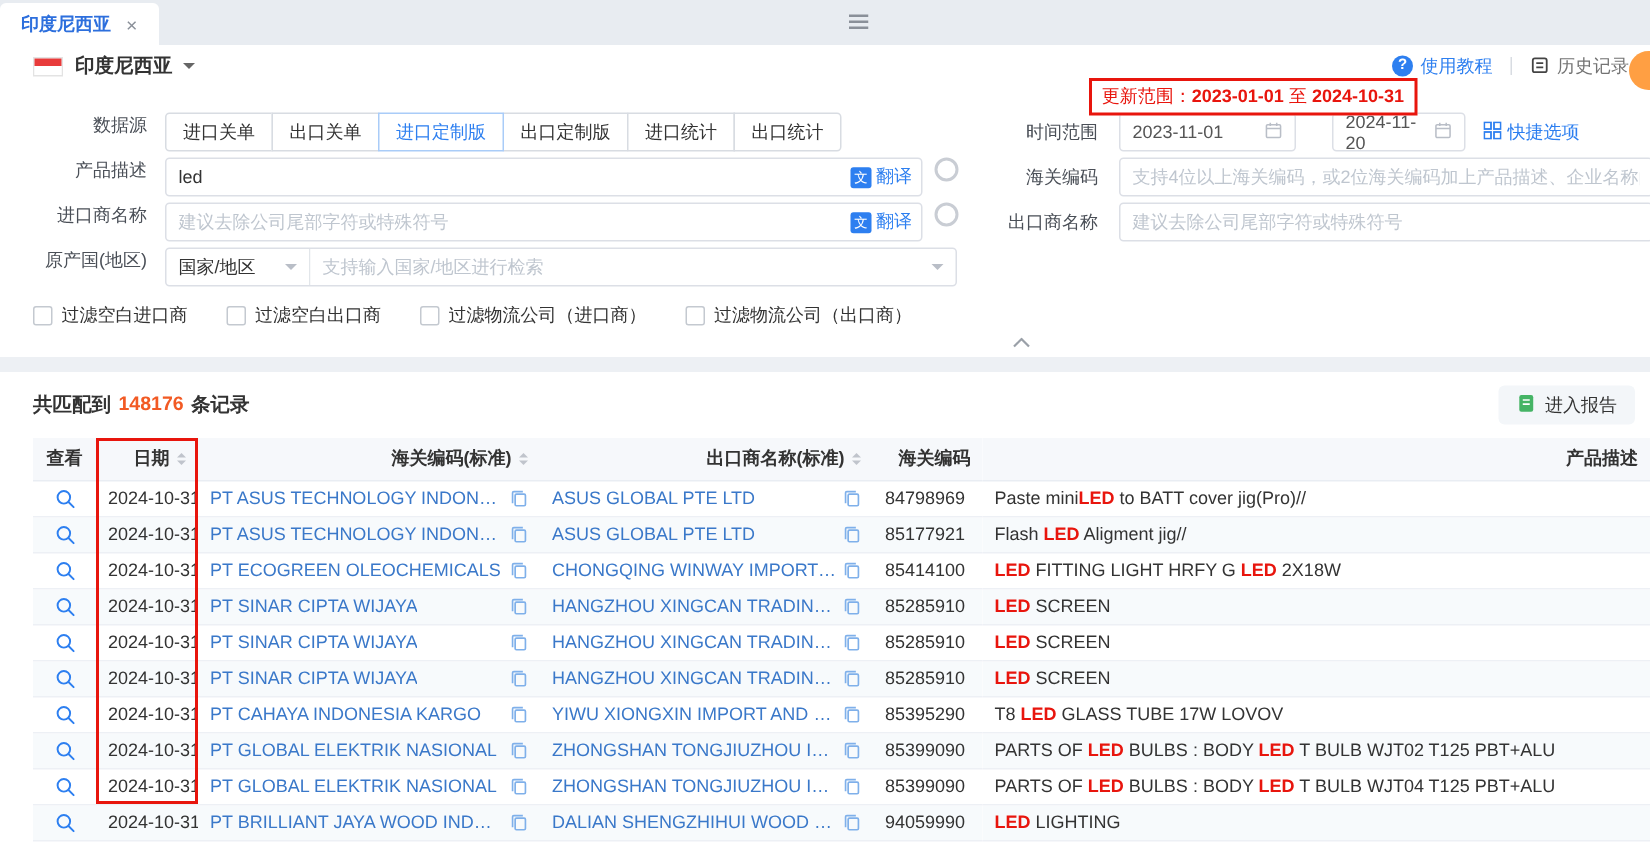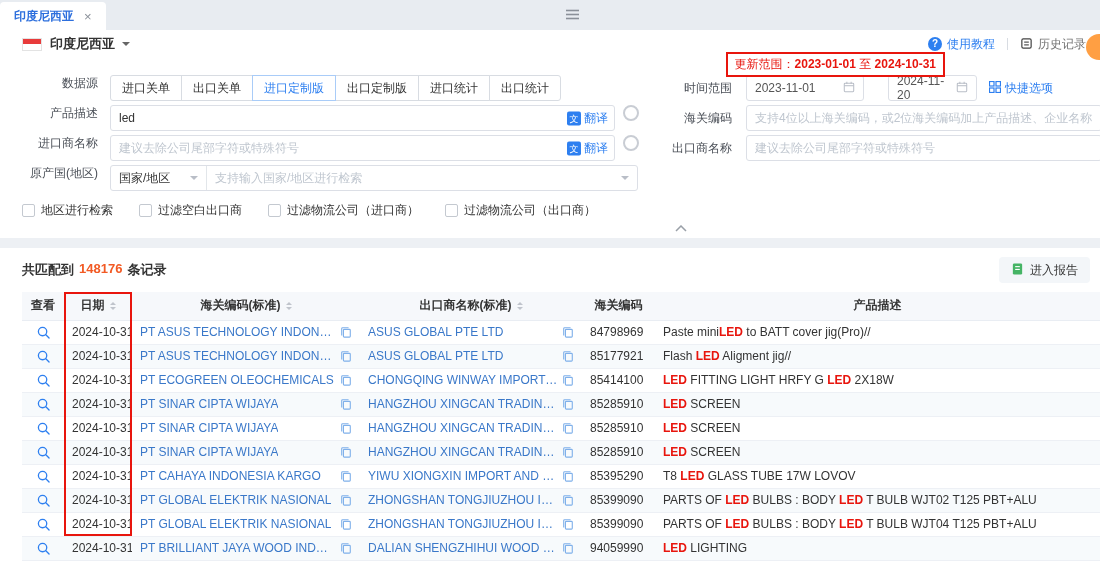--- a/index.html
+++ b/index.html
@@ -61,21 +61,21 @@
   .handle{position:absolute;left:662px;top:3px;width:38px;text-align:center;cursor:pointer}
   .band{height:10px;background:#edf0f4}
   
   .rhead{height:44px;display:flex;align-items:center;padding:0 10px 0 22px}
   .matched{font-weight:bold;font-size:13px;display:flex;align-items:flex-start;gap:5px}
   .count{color:#f25a24}
   .report{margin-left:auto;display:flex;align-items:center;gap:6px;background:#f3f6f9;border-radius:4px;height:26px;padding:0 12px;cursor:pointer;color:#333}
   .table-wrap{position:relative;margin-left:22px;width:calc(100% - 22px)}
   table{table-layout:fixed;width:100%;border-collapse:collapse}
   .col-view{width:42px}.col-date{width:68px}.col-importer{width:228px}.col-exporter{width:222px}.col-hs{width:73px}
-  th{text-align:center;font-weight:bold;background:#f6f8fb;height:28px;padding:0 8px;border-bottom:1px solid #e9edf3;color:#333;white-space:nowrap;overflow:hidden}
+  th{text-align:right;font-weight:bold;background:#f6f8fb;height:28px;padding:0 8px;border-bottom:1px solid #e9edf3;color:#333;white-space:nowrap;overflow:hidden}
   th:first-child{text-align:center}
   td{height:24px;padding:0 8px;border-bottom:1px solid #edf0f5;white-space:nowrap;overflow:hidden;background:#fff}
   tbody tr:nth-child(even) td{background:#f7fafc}
   td.c-view{text-align:center}
   .viewbtn{display:inline-flex;cursor:pointer;vertical-align:middle}
   .cellflex{display:flex;align-items:center;justify-content:space-between;gap:4px;overflow:hidden}
   .complink{color:#3a78c9;overflow:hidden;text-overflow:ellipsis;white-space:nowrap;cursor:pointer}
   .copybtn{flex:none;display:inline-flex;cursor:pointer}
   .hl{color:#e8150d;font-weight:bold}
   .caret{display:inline-flex;flex-direction:column;margin-left:5px;vertical-align:middle;cursor:pointer}
@@ -227,21 +227,21 @@
         <span class="endchev">
             <span class="smallchev"></span>
           </span>
       </div>
     </div>
   </div>
 
   <div class="cbrow">
       <label class="cb">
         <span class="cbbox"></span>
-        <span>地区进行检索</span>
+        <span>过滤空白进口商</span>
       </label>
       <label class="cb">
         <span class="cbbox"></span>
         <span>过滤空白出口商</span>
       </label>
       <label class="cb">
         <span class="cbbox"></span>
         <span>过滤物流公司（进口商）</span>
       </label>
       <label class="cb">

